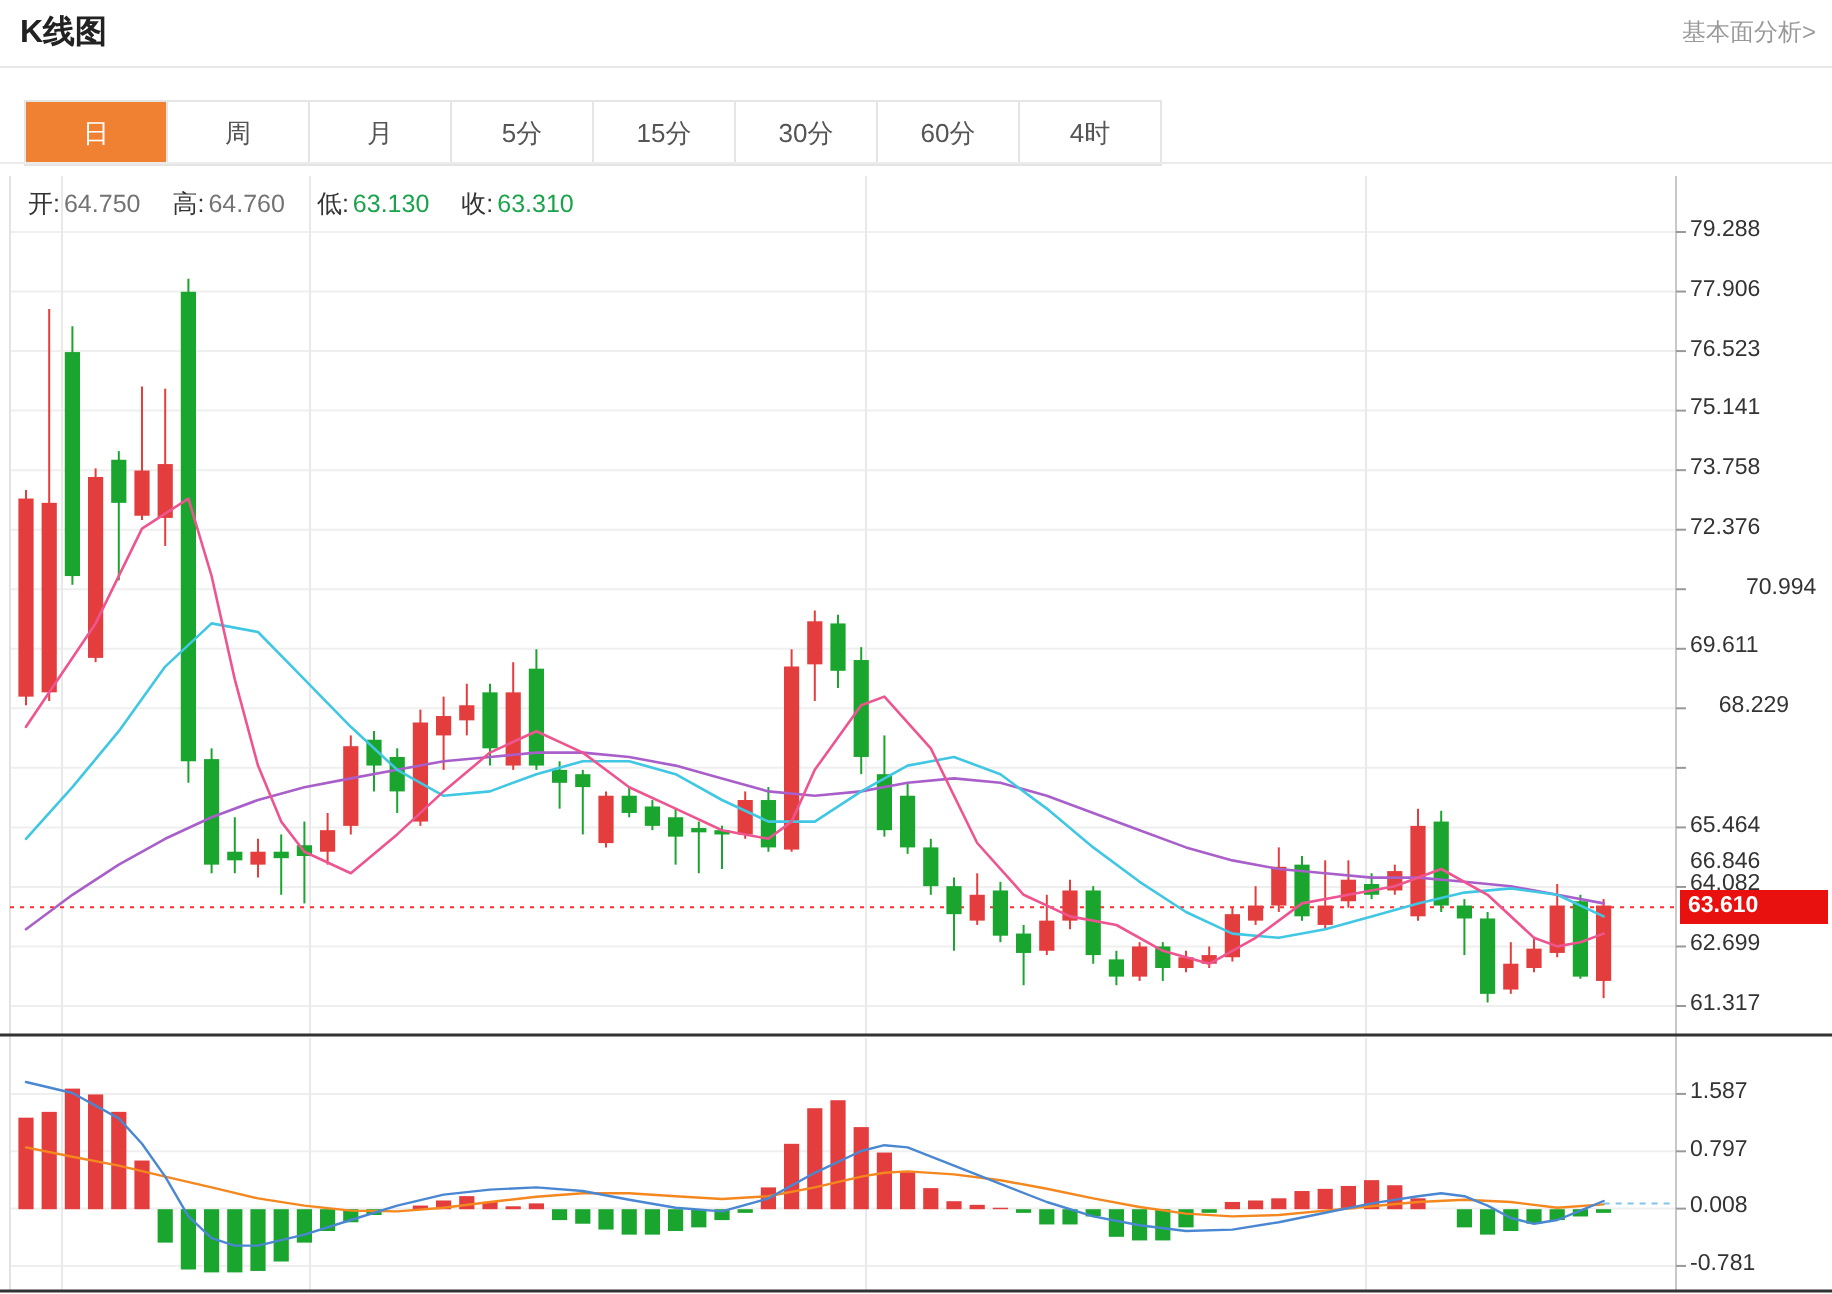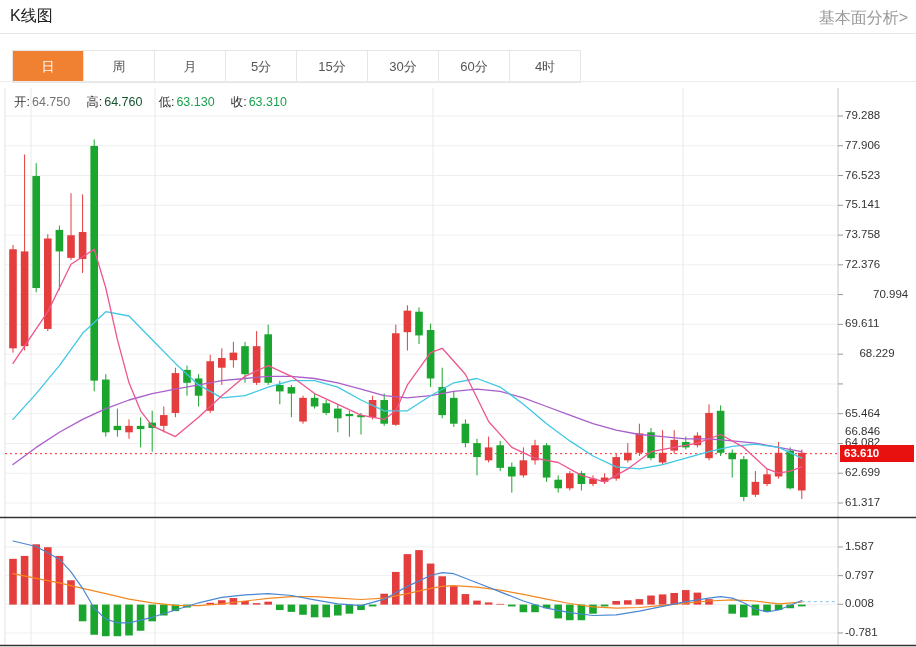--- a/index.html
+++ b/index.html
@@ -1,22 +1,22 @@
 <!DOCTYPE html>
 <html><head>
 <meta charset="utf-8">
 <style>
   html,body{margin:0;padding:0;background:#fff;}
   body{width:916px;height:647px;overflow:hidden;position:relative;
        font-family:"Liberation Sans","DejaVu Sans",sans-serif;-webkit-font-smoothing:antialiased;}
   #app{position:absolute;inset:0;}
   
   .hdr{position:absolute;left:0;top:0;width:916px;height:33px;border-bottom:1px solid #e8e8e8;}
-  .hdr .title{position:absolute;left:10px;top:6px;font-size:16px;font-weight:normal;color:#222;}
-  .hdr .flink{position:absolute;right:8px;top:8px;font-size:16px;color:#999;text-decoration:none;cursor:pointer;}
+  .hdr .title{position:absolute;left:10px;top:6px;font-size:16px;font-weight:bold;color:#222;}
+  .hdr .flink{position:absolute;right:8px;top:8px;font-size:12px;color:#999;text-decoration:none;cursor:pointer;}
   
   .tabs{position:absolute;left:12px;top:50px;display:flex;border:1px solid #e5e5e5;background:#fff;}
   .tab{width:70px;height:31px;line-height:31px;text-align:center;font-size:13px;color:#555;
        border-left:1px solid #e5e5e5;cursor:pointer;background:#fff;}
   .tab:first-child{border-left:none;}
   .tab.active{background:#f08133;color:#fff;}
   .tabline{position:absolute;left:0;top:81px;width:916px;border-top:1px solid #ececec;}
   
   .legend{position:absolute;display:flex;font-size:12.5px;white-space:nowrap;z-index:5;}
   .legend .item{margin-right:16px;}
@@ -311,21 +311,21 @@
       <rect x="774.8000000000001" y="604.6" width="7.6" height="5.447999999999979" fill="#19a52e"></rect>
       <rect x="786.4" y="604.6" width="7.6" height="3.631999999999948" fill="#19a52e"></rect>
       <rect x="798" y="604.6" width="7.6" height="1.816000000000031" fill="#19a52e"></rect>
       <polyline points="13.0,573.7 36.2,578.4 59.4,582.8 82.6,588.3 105.8,593.7 129.0,599.2 152.2,602.8 175.4,605.3 198.6,605.7 221.8,603.9 245.0,601.0 268.2,598.4 291.4,596.6 314.6,596.6 337.8,598.1 361.0,599.5 384.2,598.1 407.4,593.7 430.6,588.3 442.2,586.4 453.8,585.7 477.0,587.2 500.2,590.1 523.4,594.4 546.6,599.2 569.8,603.5 593.0,606.8 616.2,608.2 639.4,607.5 662.6,605.3 685.8,603.1 709.0,601.0 732.2,599.9 755.4,601.0 778.6,603.9 801.8,602.2" fill="none" stroke="#f5871f" stroke-width="1.2" stroke-linejoin="round" stroke-linecap="round"></polyline>
       <polyline points="13.0,541.0 36.2,546.5 59.4,559.2 71.0,571.9 82.6,588.3 94.2,608.2 105.8,619.1 117.4,622.8 129.0,622.8 152.2,617.3 175.4,610.0 198.6,602.8 221.8,597.3 245.0,594.8 268.2,593.7 291.4,595.5 314.6,599.9 337.8,603.9 361.0,605.7 384.2,599.2 407.4,586.4 430.6,575.5 442.2,572.6 453.8,573.7 477.0,582.8 500.2,591.9 523.4,601.0 546.6,608.2 569.8,612.6 593.0,615.5 616.2,614.8 639.4,611.1 662.6,606.4 685.8,601.7 709.0,598.1 720.6,596.6 732.2,598.1 743.8,602.8 755.4,609.0 767.0,611.9 778.6,610.0 790.2,605.3 801.8,600.5" fill="none" stroke="#4a87d2" stroke-width="1.2" stroke-linejoin="round" stroke-linecap="round"></polyline>
       <line x1="801.8" y1="601.6944" x2="838" y2="601.6944" stroke="#7fc4e8" stroke-width="1" stroke-dasharray="3 3"></line>
     </svg>
 
   <div class="legend" id="ohlcRow">
       <span class="item"><span class="lbl">开:</span><span class="val" style="color: #737373;">64.750</span></span>
-      <span class="item"><span class="lbl">高:</span><span class="val" style="color: #14532d;">64.760</span></span>
+      <span class="item"><span class="lbl">高:</span><span class="val" style="color: #737373;">64.760</span></span>
       <span class="item"><span class="lbl">低:</span><span class="val" style="color: rgb(27, 162, 76);">63.130</span></span>
       <span class="item"><span class="lbl">收:</span><span class="val" style="color: rgb(27, 162, 76);">63.310</span></span>
     </div>
 
   <div id="yaxisMain">
       <div class="ytick" style="top: 109px;">79.288</div>
       <div class="ytick" style="top: 138.77px;">77.906</div>
       <div class="ytick" style="top: 168.54px;">76.523</div>
       <div class="ytick" style="top: 198.31px;">75.141</div>
       <div class="ytick" style="top: 228.08px;">73.758</div>

